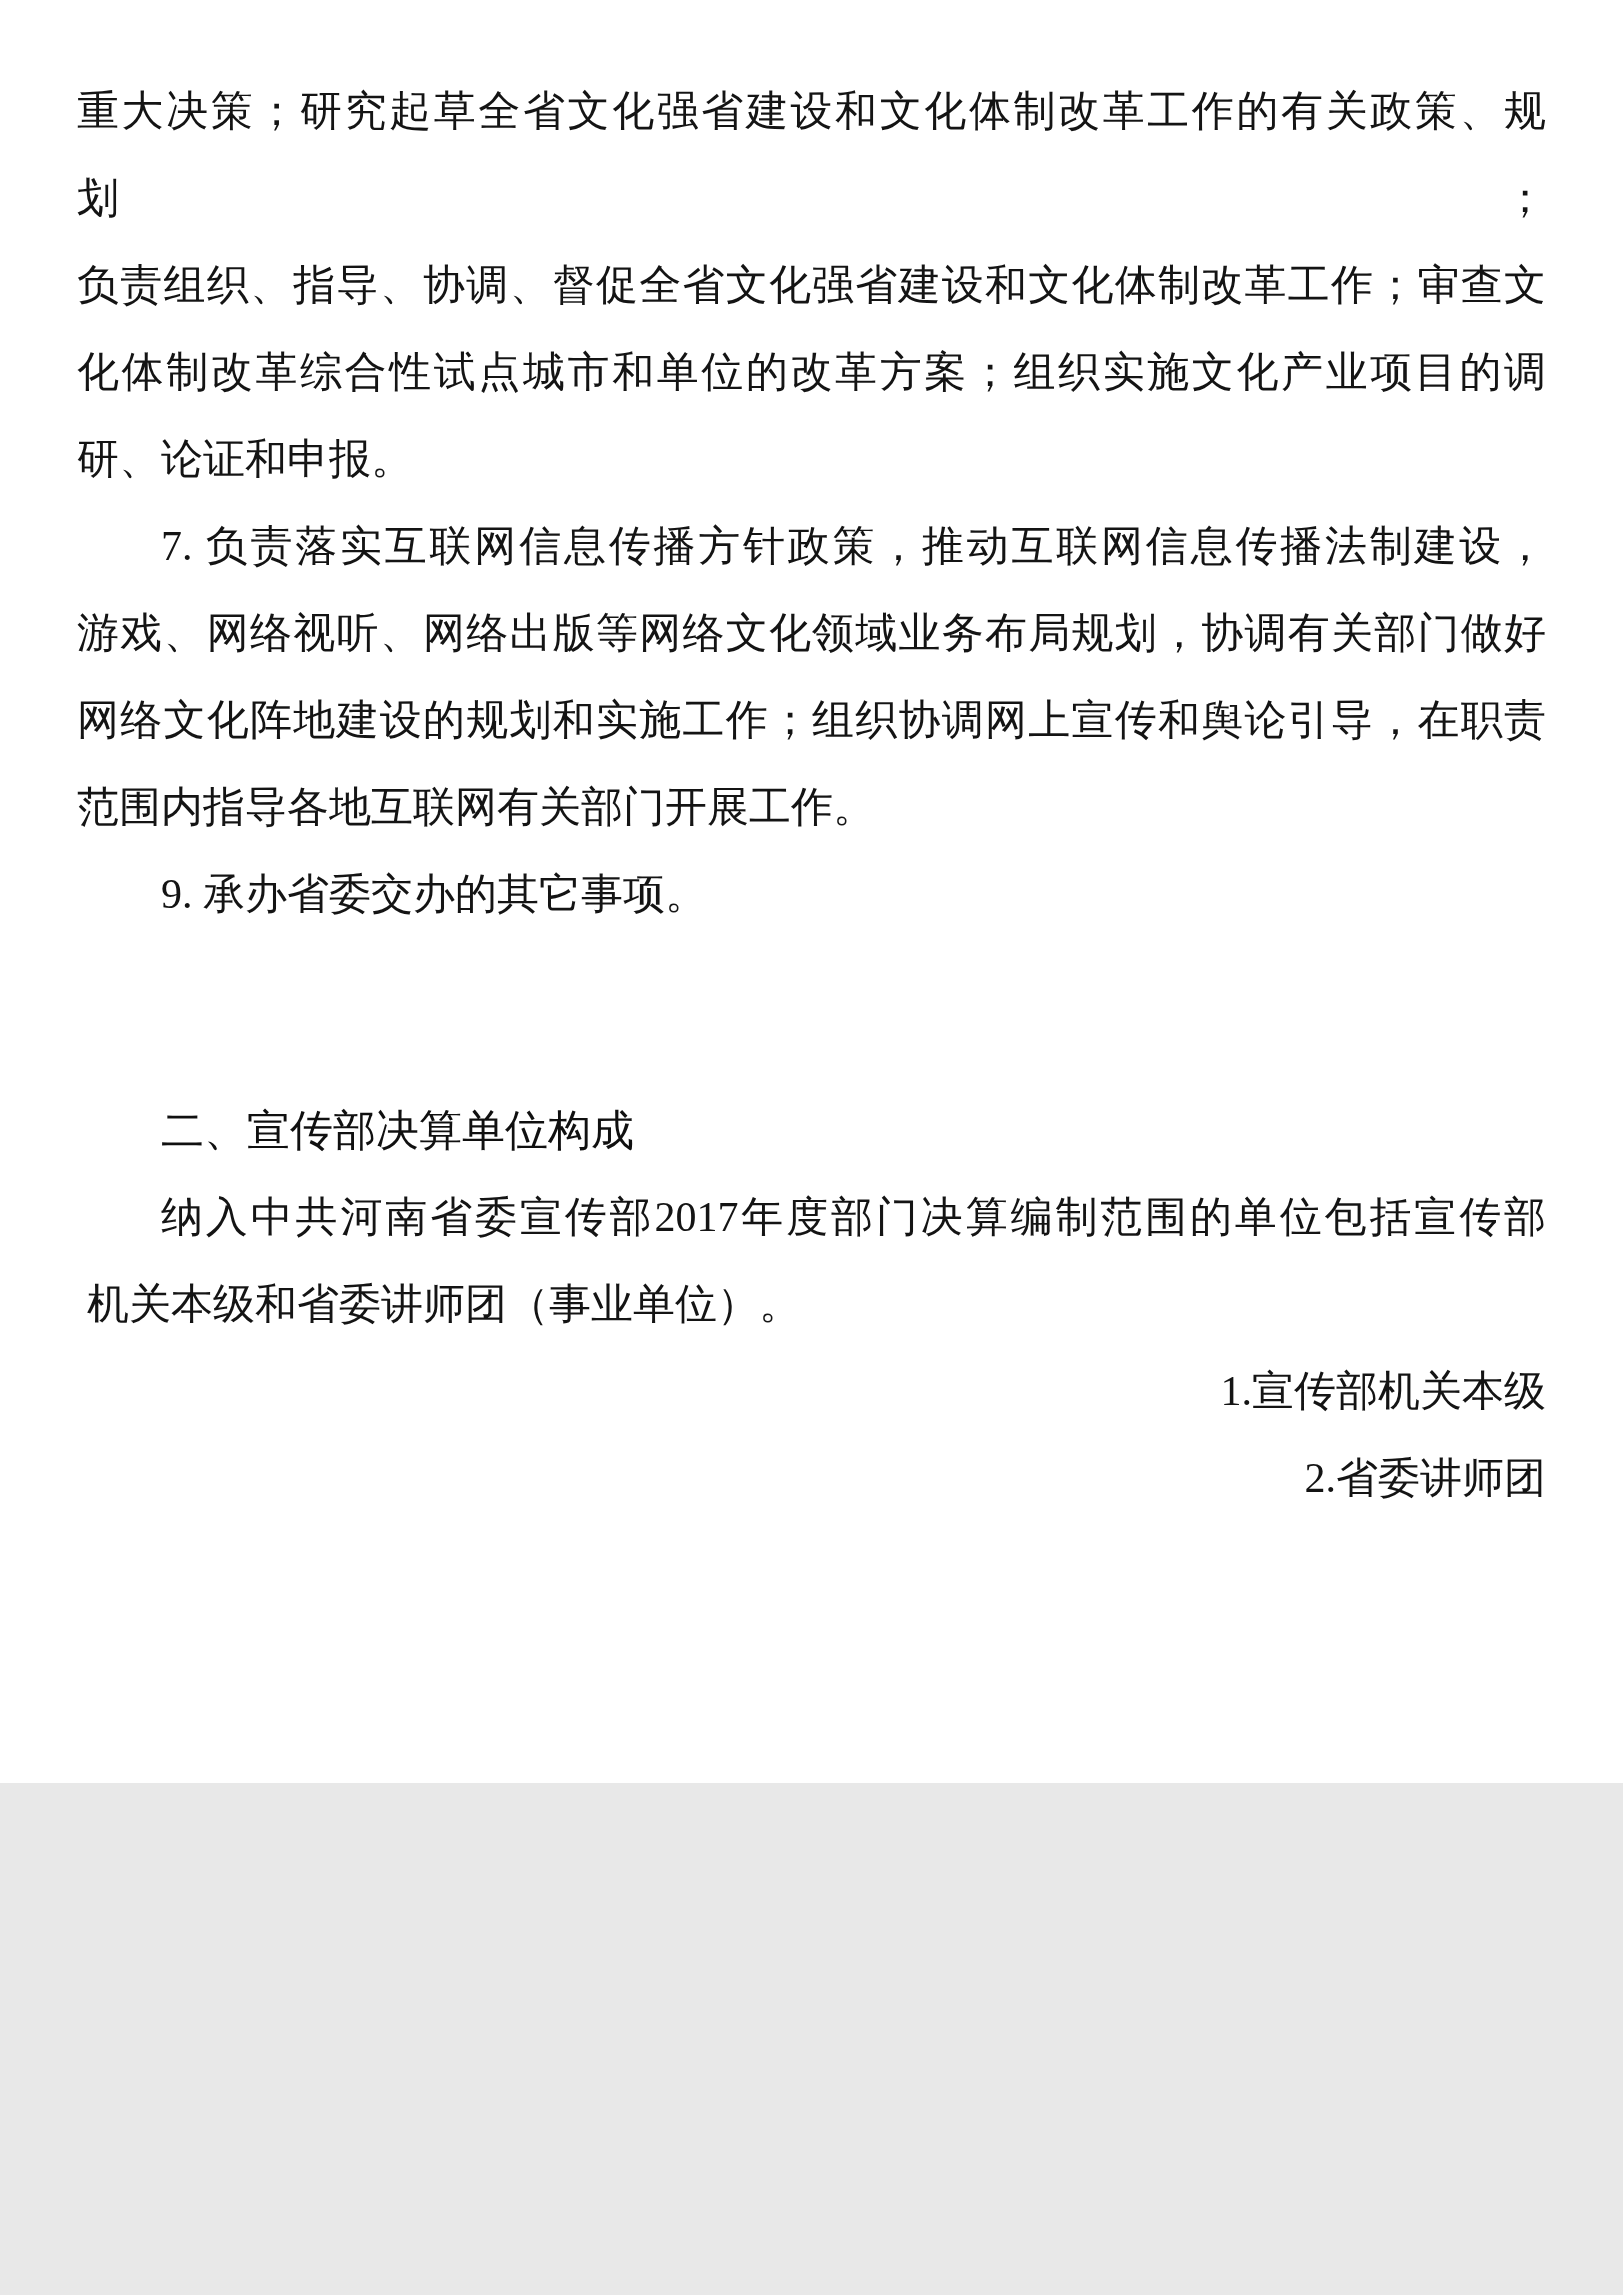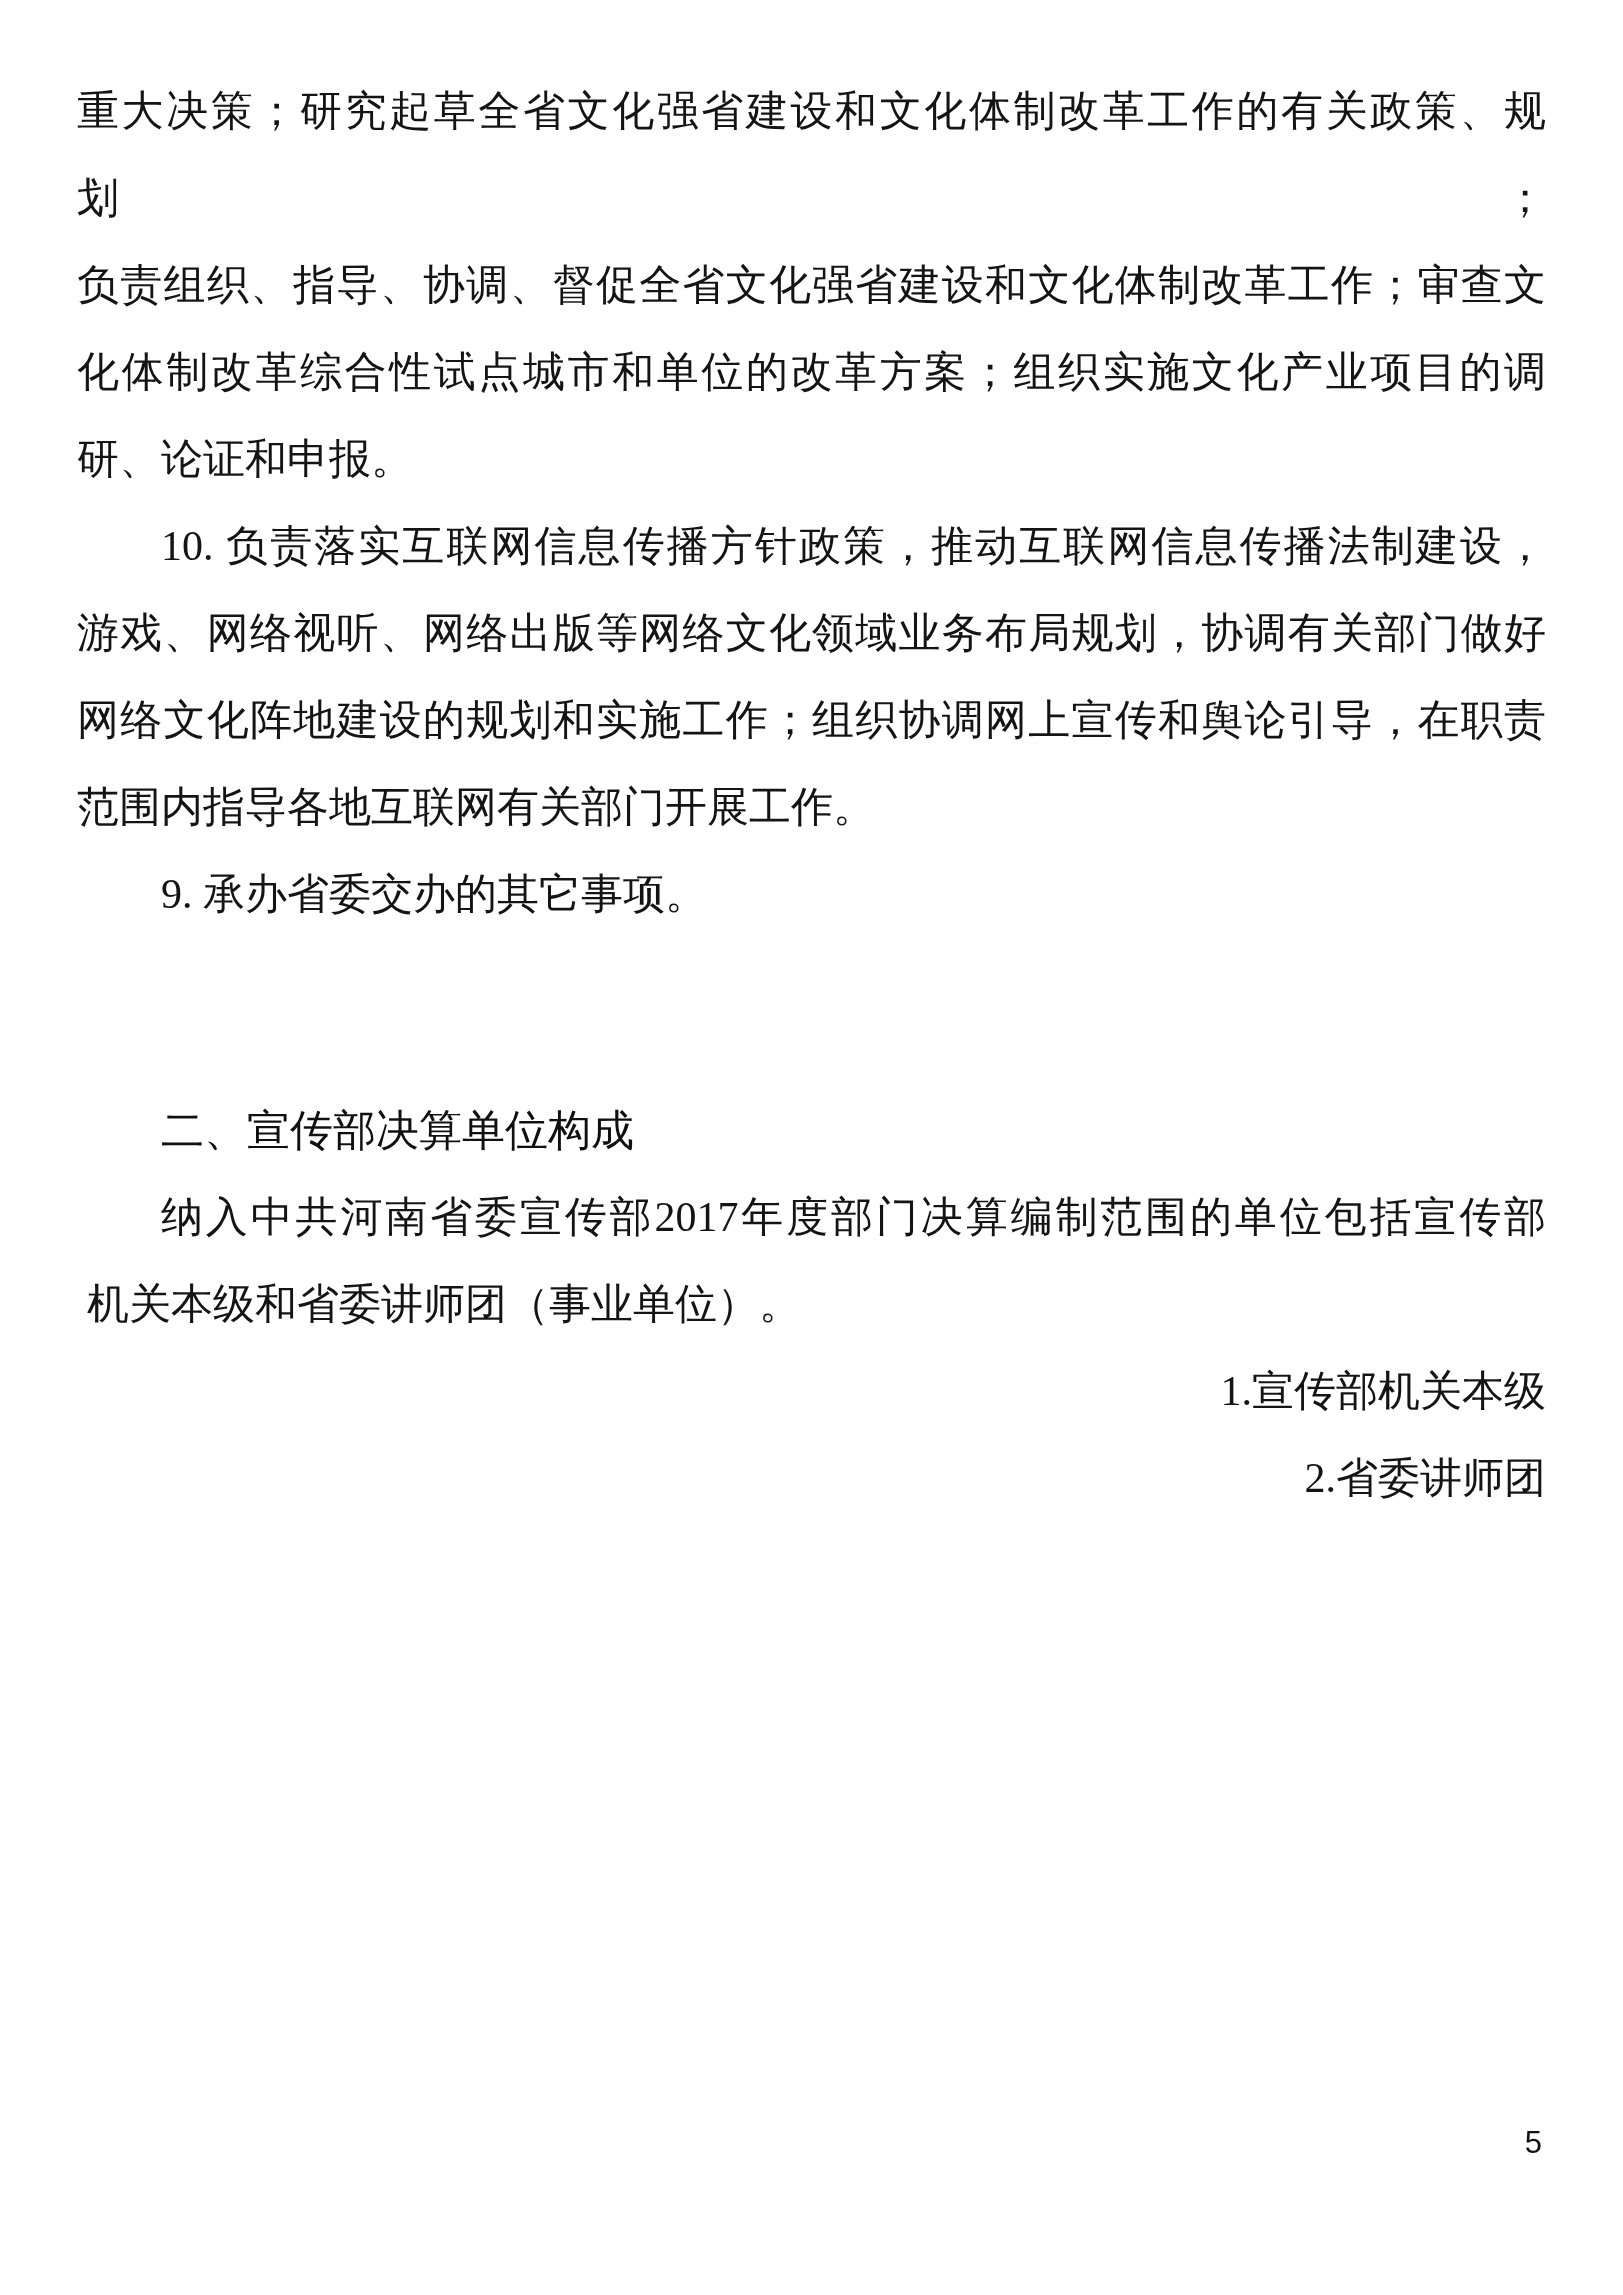--- a/index.html
+++ b/index.html
@@ -3,21 +3,21 @@
 <meta charset="utf-8">
 <style>
   html, body {
     margin: 0;
     padding: 0;
     background: #e8e8e8;
   }
   .page {
     position: relative;
     width: 1623px;
-    height: 2295px;
+    height: 1783px;
     margin: 0 auto;
     background: #ffffff;
     box-sizing: border-box;
     padding: 68px 77px 0 77px;
     font-family: "Liberation Serif", "DejaVu Serif", serif;
     color: #141414;
     overflow: hidden;
   }
   .ln {
     font-size: 42px;
@@ -73,21 +73,21 @@
 <div class="page">
 
   <div>
     <div class="ln j">重大决策；研究起草全省文化强省建设和文化体制改革工作的有关政策、规划；</div>
     <div class="ln j">负责组织、指导、协调、督促全省文化强省建设和文化体制改革工作；审查文</div>
     <div class="ln j">化体制改革综合性试点城市和单位的改革方案；组织实施文化产业项目的调</div>
     <div class="ln l">研、论证和申报。</div>
   </div>
 
   <div>
-    <div class="ln j ind">10. 负责落实互联网信息传播方针政策，推动互联网信息传播法制建设，</div>
+    <div class="ln j ind">7. 负责落实互联网信息传播方针政策，推动互联网信息传播法制建设，</div>
     <div class="ln j">游戏、网络视听、网络出版等网络文化领域业务布局规划，协调有关部门做好</div>
     <div class="ln j">网络文化阵地建设的规划和实施工作；组织协调网上宣传和舆论引导，在职责</div>
     <div class="ln l">范围内指导各地互联网有关部门开展工作。</div>
   </div>
 
   <div class="ln l ind">9. 承办省委交办的其它事项。</div>
 
   <div class="section-heading">二、宣传部决算单位构成</div>
 
   <div>

